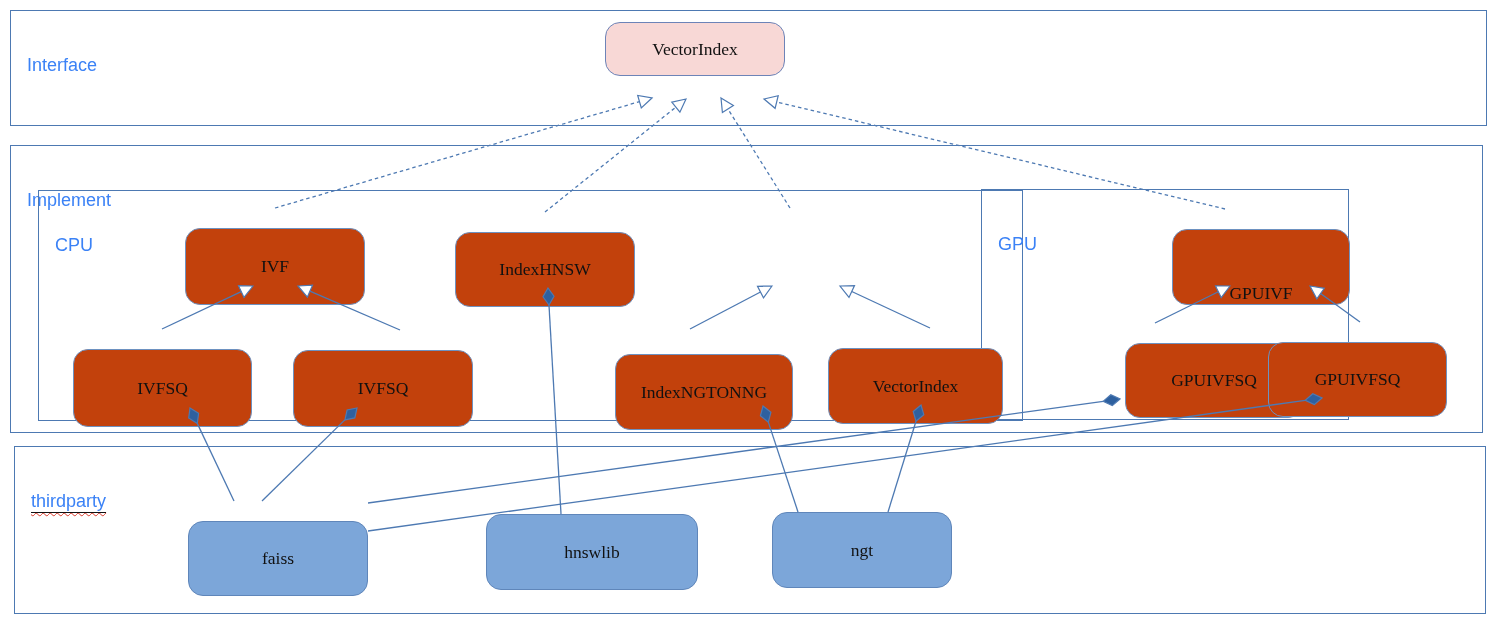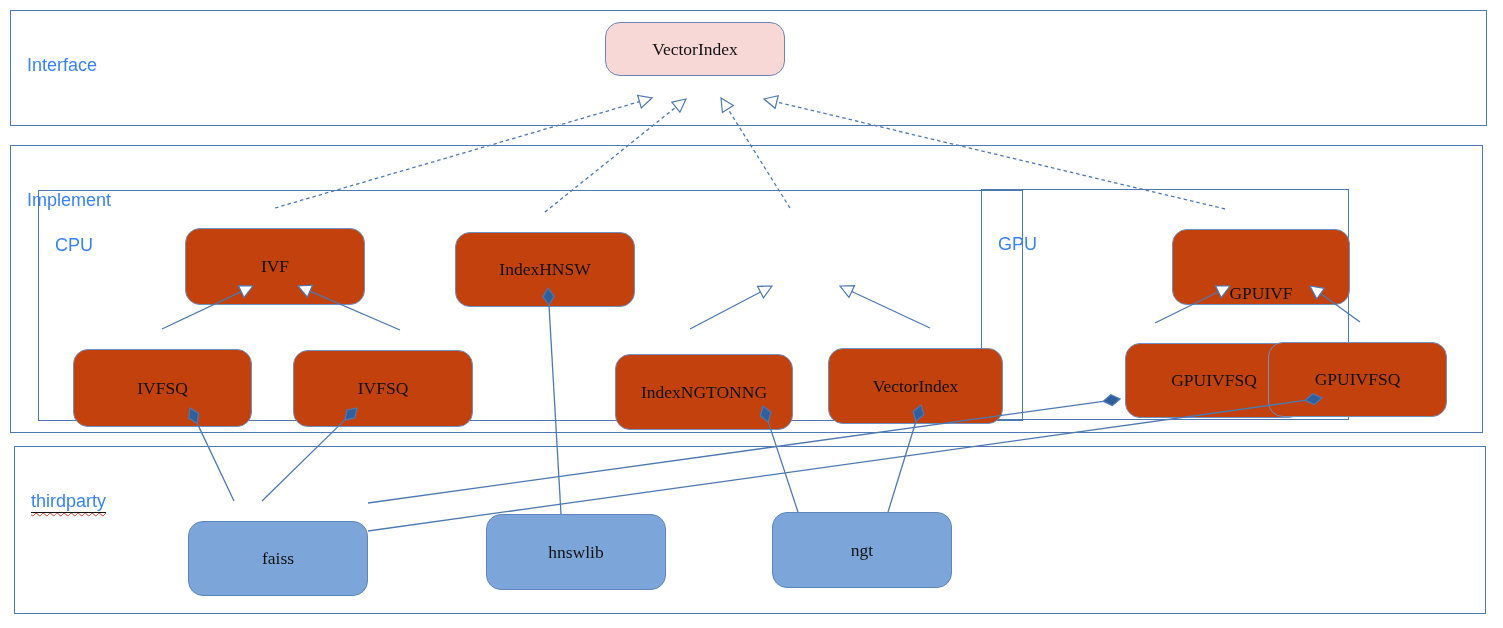--- a/index.html
+++ b/index.html
@@ -96,21 +96,21 @@
       </div>
       <div class="node green" style="left: 1125px; top: 323px; width: 178px; height: 75px;">
         <span class="node-label">GPUIVFSQ</span>
       </div>
       <div class="node green" style="left: 1268px; top: 322px; width: 179px; height: 75px;">
         <span class="node-label">GPUIVFSQ</span>
       </div>
       <div class="node blue" style="left: 188px; top: 501px; width: 180px; height: 75px; margin-top: 20px;">
         <span class="node-label">faiss</span>
       </div>
-      <div class="node blue" style="left: 486px; top: 514px; width: 180px; height: 76px;">
+      <div class="node blue" style="left: 486px; top: 514px; width: 212px; height: 76px;">
         <span class="node-label">hnswlib</span>
       </div>
       <div class="node blue" style="left: 772px; top: 512px; width: 180px; height: 76px;">
         <span class="node-label">ngt</span>
       </div>
     </div>
 
   <svg class="connector-layer" width="1503" height="628" viewBox="0 0 1503 628" xmlns="http://www.w3.org/2000/svg">
       <line x1="275" y1="208" x2="639.5203708123395" y2="101.64127111576303" stroke="#4d79b2" stroke-width="1.3" stroke-dasharray="3.5 3"></line>
       <polygon points="652.0,98.0 641.3,107.9 637.7,95.4" fill="#ffffff" stroke="#4d79b2" stroke-width="1.2"></polygon>

